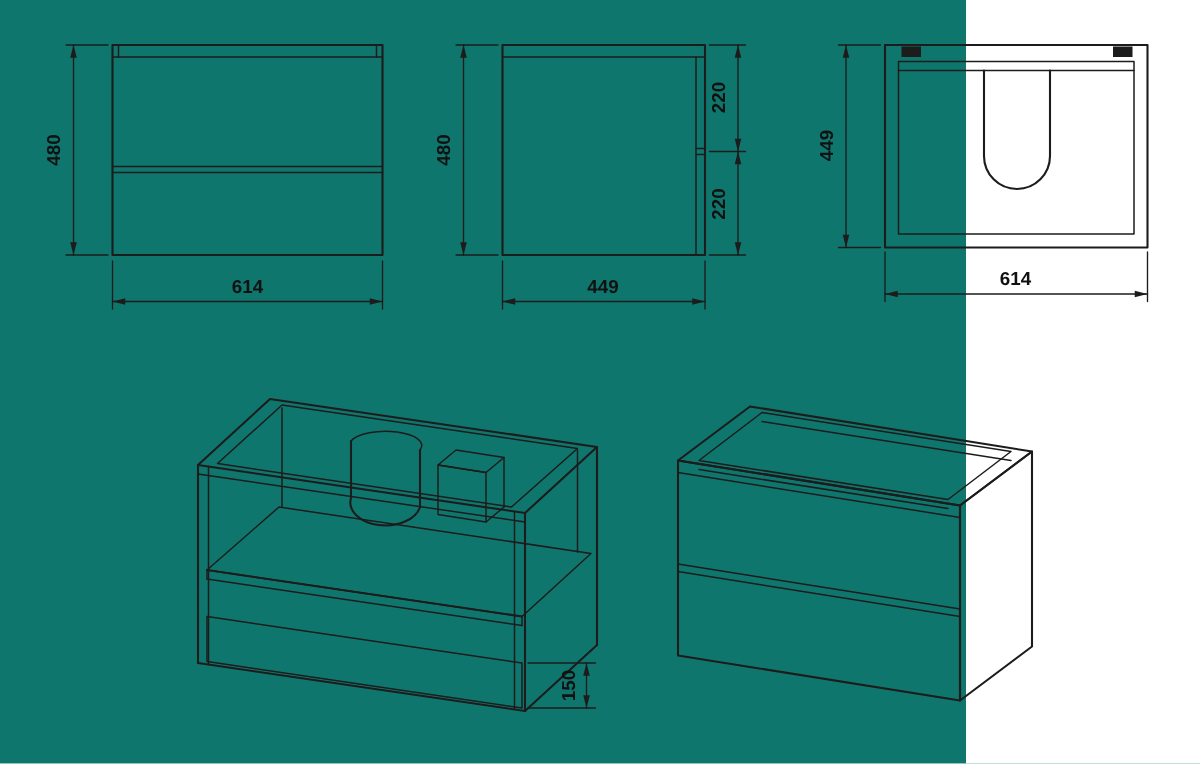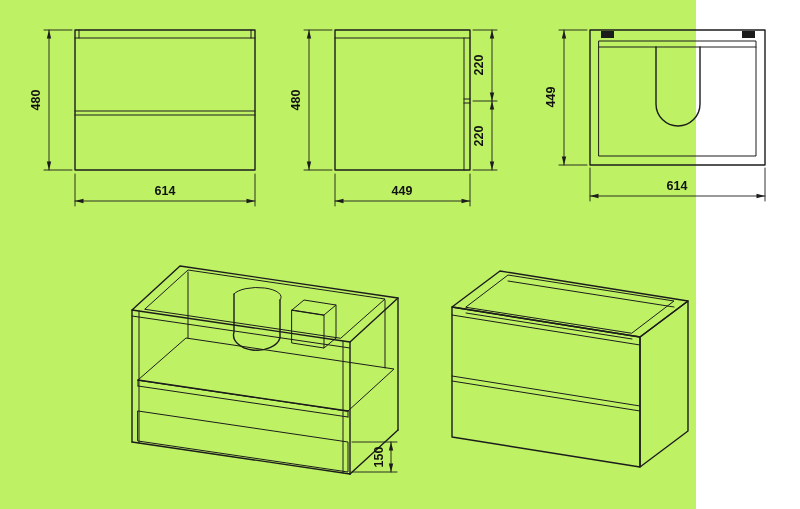--- a/index.html
+++ b/index.html
@@ -1,17 +1,17 @@
 <!DOCTYPE html>
 <html><head>
 <meta charset="utf-8">
 <style>
   html,body { margin:0; padding:0; background:#ffffff; }
   body { width:800px; height:509px; overflow:hidden; font-family:"Liberation Sans", sans-serif; }
-  .stage { position:relative; width:696px; height:509px; background:#bef264; }
+  .stage { position:relative; width:644px; height:509px; background:#0f766e; }
   .ln      { fill:none; stroke:#1c1c1c; stroke-width:1.4; stroke-linejoin:round; stroke-linecap:round; }
   .ln-thin { fill:none; stroke:#1c1c1c; stroke-width:1;   stroke-linejoin:round; stroke-linecap:round; }
   .dim     { fill:none; stroke:#1c1c1c; stroke-width:0.9; stroke-linecap:round; }
   .arr     { fill:#1c1c1c; stroke:none; }
   .solid   { fill:#1c1c1c; stroke:none; }
   .hatch-line { stroke:#1c1c1c; stroke-width:0.8; }
   text.dim-text { font-family:"Liberation Sans","DejaVu Sans",sans-serif; font-size:12.5px; font-weight:600; fill:#111111; }
 </style>
 </head>
 <body>

